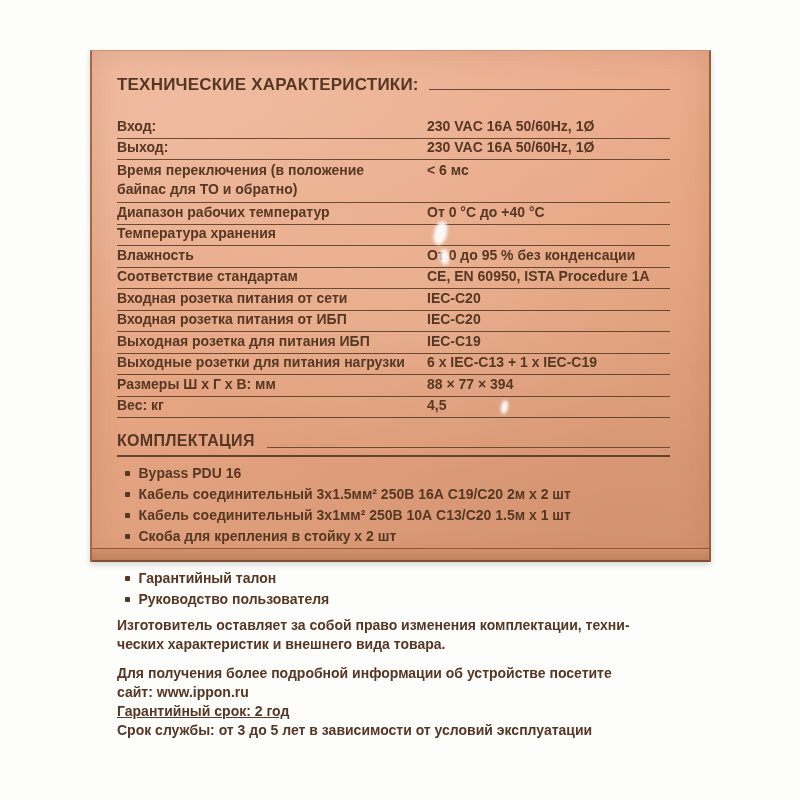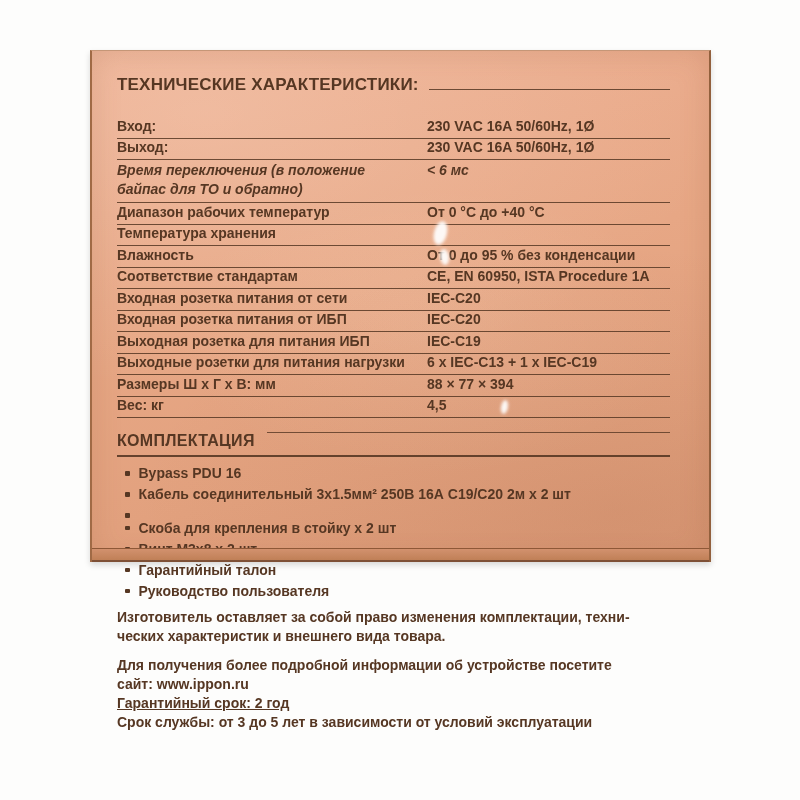--- a/index.html
+++ b/index.html
@@ -44,29 +44,29 @@
   }
   .spec-title .rule{flex:1;margin:0 0 2px 10px;border-bottom:1.6px solid rgba(86,55,35,.85);}
   .spec-table{margin-top:20px;}
   .spec-row{
     display:flex;align-items:flex-end;
     height:21.5px;box-sizing:border-box;
     border-bottom:1.5px solid rgba(86,55,35,.85);
     font-size:14px;font-weight:bold;
     padding-bottom:2px;
   }
-  .spec-row.tall{height:43px;align-items:flex-start;padding-top:1px;font-style:italic;}
+  .spec-row.tall{height:43px;align-items:flex-start;padding-top:1px;}
   .spec-label{flex:0 0 310px;line-height:19px;}
   .spec-value{flex:1;line-height:19px;}
   
   .kit-header{
     margin-top:14px;padding-bottom:5px;
     border-bottom:2px solid rgba(86,55,35,.9);
   }
-  .kit-title-line{display:flex;align-items:flex-start;font-size:16px;font-weight:bold;letter-spacing:.3px;}
+  .kit-title-line{display:flex;align-items:flex-end;font-size:16px;font-weight:bold;letter-spacing:.3px;}
   .kit-title-line .rule{flex:1;margin:0 0 2px 12px;border-bottom:1.4px solid rgba(86,55,35,.8);}
   .kit-list{margin-top:6px;}
   .kit-item{
     display:flex;align-items:flex-start;
     font-size:14px;font-weight:bold;line-height:21px;
   }
   .bullet{
     flex:0 0 auto;width:4.5px;height:4.5px;margin:8px 9px 0 8px;
     background:#563723;border-radius:1px;
   }
@@ -160,20 +160,21 @@
         <div class="kit-item">
           <span class="bullet"></span>
           <span>Bypass PDU 16</span>
         </div>
         <div class="kit-item">
           <span class="bullet"></span>
           <span>Кабель соединительный 3х1.5мм² 250В 16А С19/С20 2м х 2 шт</span>
         </div>
         <div class="kit-item">
           <span class="bullet"></span>
+          <span>Кабель соединительный 3х1мм² 250В 10А С13/С20 1.5м х 1 шт</span>
         </div>
         <div class="kit-item">
           <span class="bullet"></span>
           <span>Скоба для крепления в стойку х 2 шт</span>
         </div>
         <div class="kit-item">
           <span class="bullet"></span>
           <span>Винт М3х8 х 2 шт</span>
         </div>
         <div class="kit-item">

